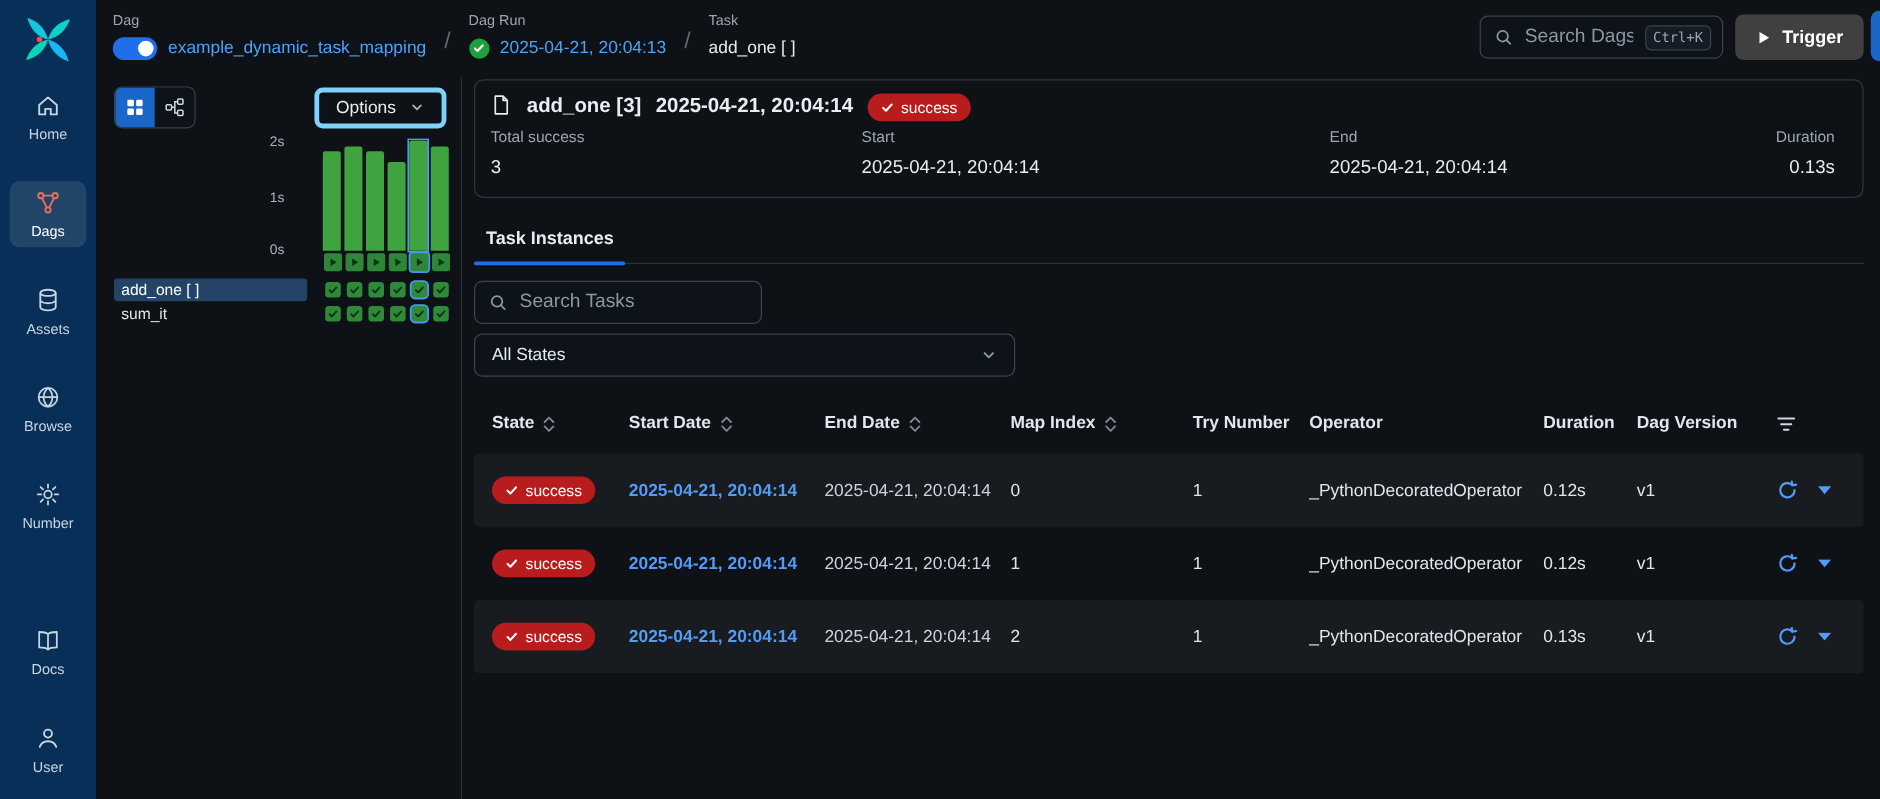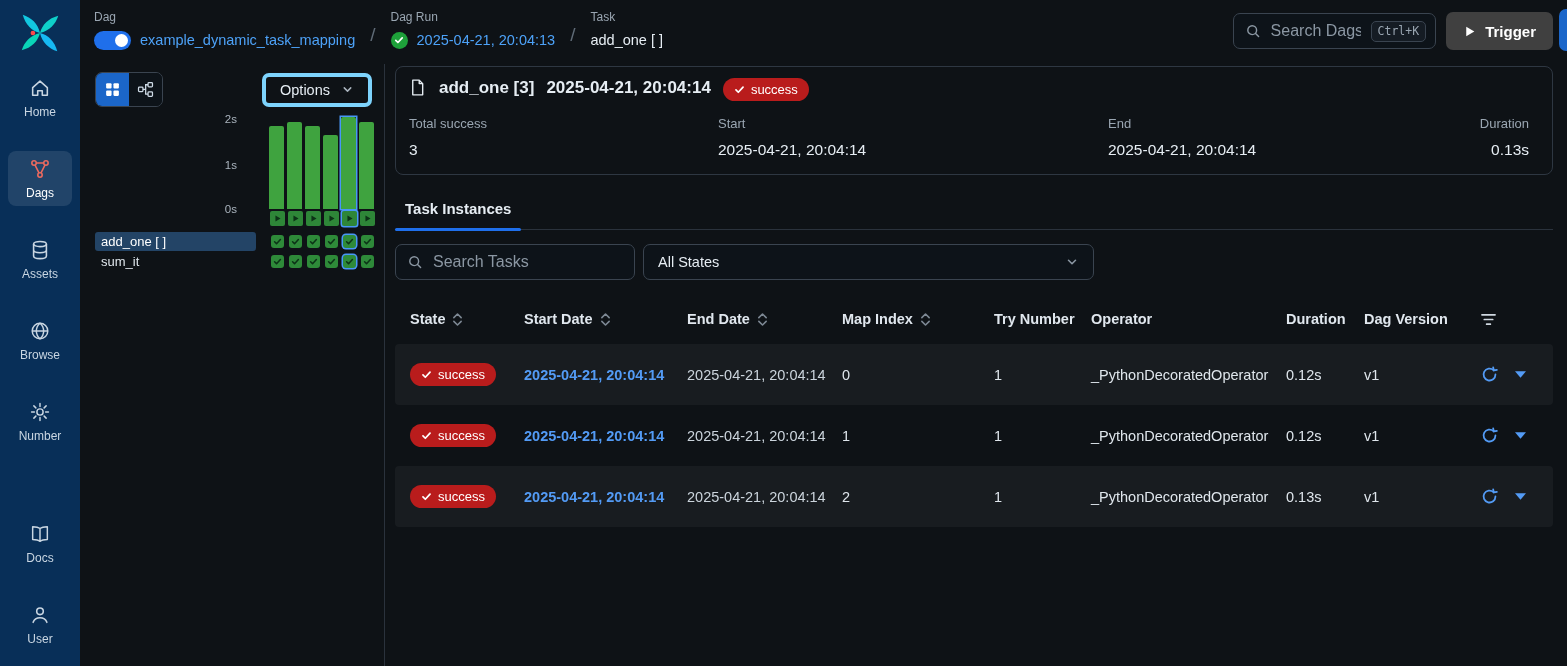--- a/index.html
+++ b/index.html
@@ -79,30 +79,30 @@
   .sel { box-shadow:0 0 0 1.5px #4896f7; position:relative; z-index:1; }
 
   
   .detail { flex:1; min-width:0; padding:2px 14px 0 10px; display:flex; flex-direction:column; }
   .summary-card { border:1px solid #2e3742; border-radius:8px; padding:11px 12px 15px; }
   .sum-head { display:flex; gap:12px; }
   .file-icon svg { width:19px; height:19px; color:#e6edf3; display:block; }
   .sum-title, .sum-ts { font-size:17px; font-weight:700; }
   .badge { display:inline-flex; align-items:center; gap:6px; background:#b91c1c; border-radius:13px; padding:4px 11px; font-size:13px; color:#fff; }
   .badge svg { width:11px; height:11px; }
-  .sum-stats { display:grid; grid-template-columns:309px 390px 1fr auto; margin-top:15px; padding:0 1px; }
+  .sum-stats { display:grid; grid-template-columns:309px 390px 1fr auto; margin-top:5px; padding:0 1px; }
   .stat-label { font-size:13px; color:#9aa6b2; }
   .stat-value { font-size:15.5px; margin-top:10px; color:#e6edf3; }
   .stat.right { text-align:right; padding-right:10px; }
 
   .tabs { margin-top:16px; border-bottom:1px solid #2a323c; display:flex; position:relative; }
   .tab { padding:9px 10px 12px; font-weight:700; font-size:15px; position:relative; cursor:pointer; }
   .tab.active::after { content:""; position:absolute; left:0; right:0; bottom:-2px; height:3px; background:#1f6feb; border-radius:2px; }
 
-  .controls { display:flex; gap:8px; margin:14px 0 2px; }
+  .controls { display:flex; gap:8px; margin:14px 0 2px;flex-direction:column; }
   .task-searchbox { width:240px; }
   .state-select { width:451px; height:36px; border:1px solid #3a4450; border-radius:7px; display:flex; align-items:center; padding:0 14px; font-size:14.5px; color:#e6edf3; cursor:pointer; background:#0d1319; }
   .state-select svg { width:14px; height:14px; color:#8b97a3; margin-left:auto; }
 
   .table { margin-top:12px; }
   .t-head, .t-row { display:grid; grid-template-columns:114px 163px 155px 152px 97px 195px 78px 100px 1fr; align-items:center; padding-left:15px; }
   .t-head { height:50px; font-weight:700; font-size:14.5px; color:#e0e7ee; }
   .th-cell { display:flex; align-items:center; gap:7px; }
   .sort-icon svg { width:11px; height:17px; color:#7d8894; display:block; }
   .filter-btn { cursor:pointer; margin-left:16px; display:inline-flex; }

